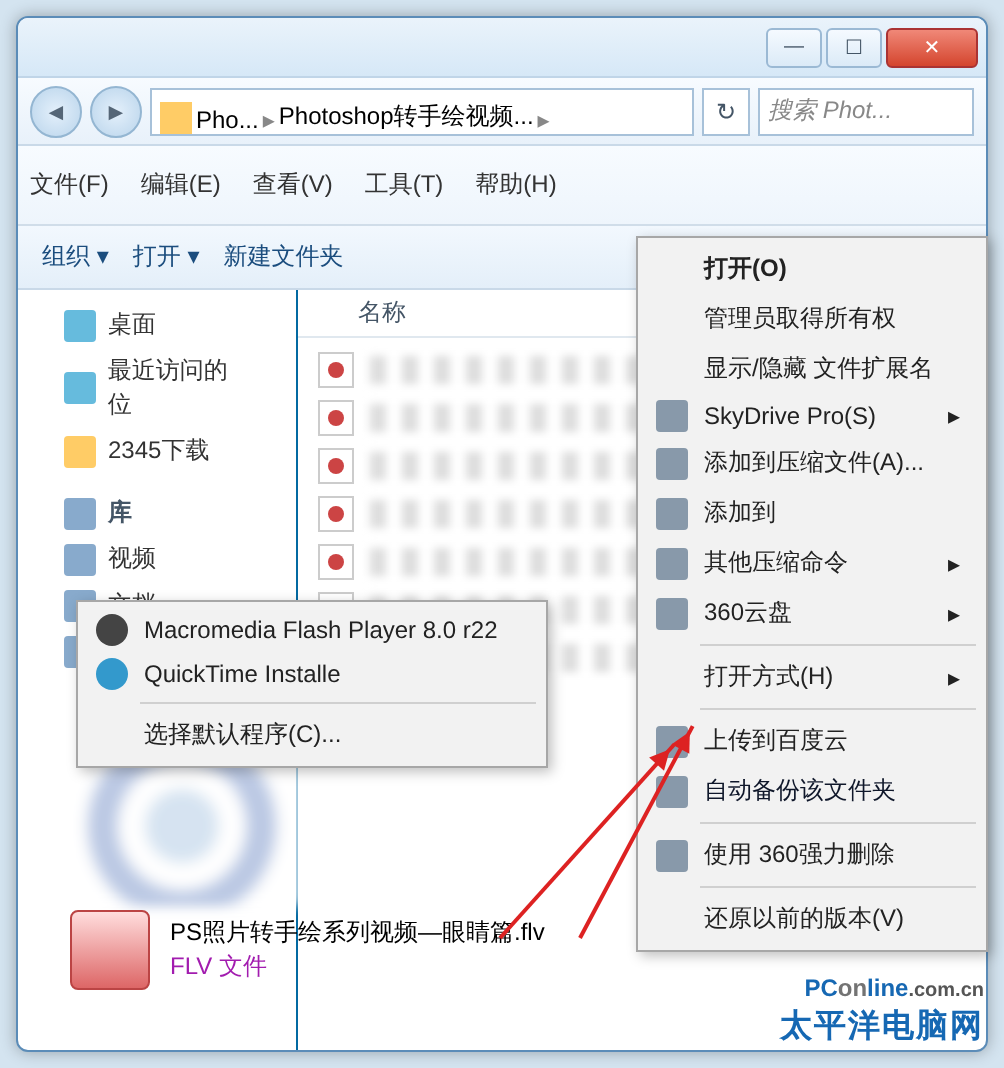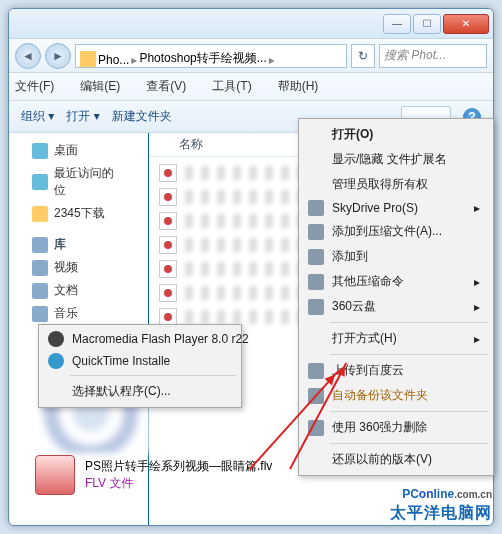--- a/index.html
+++ b/index.html
@@ -8,21 +8,21 @@
 .titlebar{height:30px;background:linear-gradient(#eaf3fb,#d6e8f7);display:flex;align-items:center;justify-content:flex-end;padding:0 4px;border-bottom:1px solid #c0d5e8}
 .winbtn{width:28px;height:20px;margin-left:2px;border:1px solid #9bb9d4;border-radius:3px;background:linear-gradient(#f5faff,#dbeaf7);display:flex;align-items:center;justify-content:center;font-size:10px;color:#456}
 .winbtn.close{width:46px;background:linear-gradient(#f08878,#d4452e);color:#fff;border-color:#a33}
 .navbar{height:34px;background:linear-gradient(#f7fbff,#e8f1fa);border-bottom:1px solid #c9d9e8;display:flex;align-items:center;padding:0 6px;gap:4px}
 .navarrow{width:26px;height:26px;border-radius:50%;background:radial-gradient(#e4f0fb,#b9d4eb);border:1px solid #94b6d2;display:flex;align-items:center;justify-content:center;color:#567}
 .breadcrumb{flex:1;height:24px;background:#fff;border:1px solid #a7c1d9;display:flex;align-items:flex-end;padding:0 4px;gap:2px;overflow:hidden}
 .bc-icon{width:16px;height:16px;background:#fc6}
 .bc-sep{color:#888}
 .refresh{width:24px;height:24px;border:1px solid #a7c1d9;background:#fff;display:flex;align-items:center;justify-content:center;color:#456}
 .searchbox{width:108px;height:24px;background:#fff;border:1px solid #a7c1d9;display:flex;align-items:center;padding:0 4px;color:#888;font-style:italic}
-.menubar{height:28px;background:linear-gradient(#f7fbff,#eef5fc);border-bottom:1px solid #d0dde9;display:flex;align-items:center;padding:0 6px;gap:26px}
+.menubar{height:40px;background:linear-gradient(#f7fbff,#eef5fc);border-bottom:1px solid #d0dde9;display:flex;align-items:center;padding:0 6px;gap:16px}
 .menubar span{color:#333}
 .toolbar{height:32px;background:linear-gradient(#f2f8fe,#e4eff9);border-bottom:1px solid #c9d9e8;display:flex;align-items:center;padding:0 12px;gap:12px}
 .toolbar .tbtn{color:#1b4d7e;display:flex;align-items:center;gap:3px}
 .toolbar .spacer{flex:1}
 .viewbtn{width:50px;height:22px;border:1px solid #b4cde1;background:linear-gradient(#fbfdff,#e6f0f9);border-radius:2px}
 .helpicon{width:18px;height:18px;border-radius:50%;background:radial-gradient(#6ab3f0,#2d7bc0);color:#fff;display:flex;align-items:center;justify-content:center;font-weight:bold}
 .content{display:flex;height:calc(100% - 118px)}
 .sidebar{width:140px;border-right:1px solid #0369a1;padding:6px 13px;overflow:hidden}
 .side-item{display:flex;align-items:center;gap:6px;padding:3px 10px;color:#333}
 .side-item.header{font-weight:bold;color:#456;margin-top:8px}
@@ -30,36 +30,36 @@
 .sicon.blue{background:#6bd}
 .sicon.lib{background:#8ac}
 .main{flex:1;position:relative}
 .colhead{height:24px;border-bottom:1px solid #e0e8ef;display:flex;align-items:center;padding:0 30px;color:#456}
 .filelist{padding:4px 0}
 .fileitem{display:flex;align-items:center;gap:8px;padding:3px 10px;height:24px}
 .ficon{width:18px;height:18px;background:#fff;border:1px solid #ccc;display:flex;align-items:center;justify-content:center}
 .ficon::after{content:"";width:8px;height:8px;background:#c44;border-radius:50%}
 .blur{width:140px;height:14px;background:repeating-linear-gradient(90deg,#ddd 0 8px,#fff 8px 16px);filter:blur(2px)}
 .ctxmenu{position:absolute;background:#f2f2f2;border:1px solid #a7a7a7;box-shadow:2px 2px 6px rgba(0,0,0,.25);padding:3px}
-.ctx-main{top:118px;right:8px;width:196px}
-.ctx-sub{top:324px;left:38px;width:204px}
+.ctx-main{top:118px;right:8px;width:176px}
+.ctx-sub{top:300px;left:38px;width:236px}
 .ctx-item{display:flex;align-items:center;gap:8px;padding:4px 10px 4px 30px;position:relative;color:#222;white-space:nowrap}
-.ctx-item.disabled{color:#a16207}
+.ctx-item.disabled{color:#0f172a}
 .ctx-item .cicon{position:absolute;left:6px;width:16px;height:16px;background:#89a;border-radius:2px}
 .ctx-sep{height:1px;background:#d0d0d0;margin:3px 2px 3px 28px}
 .arrow{position:absolute;width:110px;height:2px;background:#d22;transform-origin:left center;z-index:50}
 .arrow::after{content:"";position:absolute;right:-2px;top:-4px;border:5px solid transparent;border-left:10px solid #d22}
 .arrow.a1{top:468px;left:250px;width:130px;transform:rotate(-48deg)}
 .arrow.a2{top:468px;left:290px;width:120px;transform:rotate(-62deg)}
 .selfile{position:absolute;bottom:30px;left:26px;display:flex;align-items:center;gap:10px}
 .flvicon{width:40px;height:40px;background:linear-gradient(#fdd,#d66);border:1px solid #b44;border-radius:4px}
 .swirl{position:absolute;bottom:72px;left:22px;width:120px;height:80px;background:radial-gradient(circle,#cde 0 20%,#fff 30% 40%,#abd 50% 60%,#fff 70%);filter:blur(3px);opacity:.8}
 .watermark{position:absolute;bottom:10px;right:10px;text-align:right}
 .watermark .logo{font-size:18px;font-weight:bold;color:#1668b3}
-.watermark .logo .on{color:#1d4ed8}
+.watermark .logo .on{color:#737373}
 .watermark .cn{font-size:16px;color:#1668b3;font-weight:bold;letter-spacing:1px}
 .watermark .domain{font-size:10px;color:#555}
 </style>
 </head>
 <body>
 
 <div class="window">
   <div class="titlebar">
     <div class="winbtn">—</div>
     <div class="winbtn">☐</div>
@@ -172,22 +172,22 @@
       <div>PS照片转手绘系列视频—眼睛篇.flv</div>
       <div style="color:#a21caf">FLV 文件</div>
     </div>
   </div>
 </div>
 
 <div class="ctxmenu ctx-main">
   <div class="ctx-item">
       <b>打开(O)</b>
     </div>
+  <div class="ctx-item">管理员取得所有权</div>
   <div class="ctx-item">显示/隐藏 文件扩展名</div>
-  <div class="ctx-item">管理员取得所有权</div>
   <div class="ctx-item">
       <div class="cicon"></div>
       <span>SkyDrive Pro(S)</span>
       <span style="margin-left:auto">▸</span>
     </div>
   <div class="ctx-item">
       <div class="cicon"></div>
       <span>添加到压缩文件(A)...</span>
     </div>
   <div class="ctx-item">

